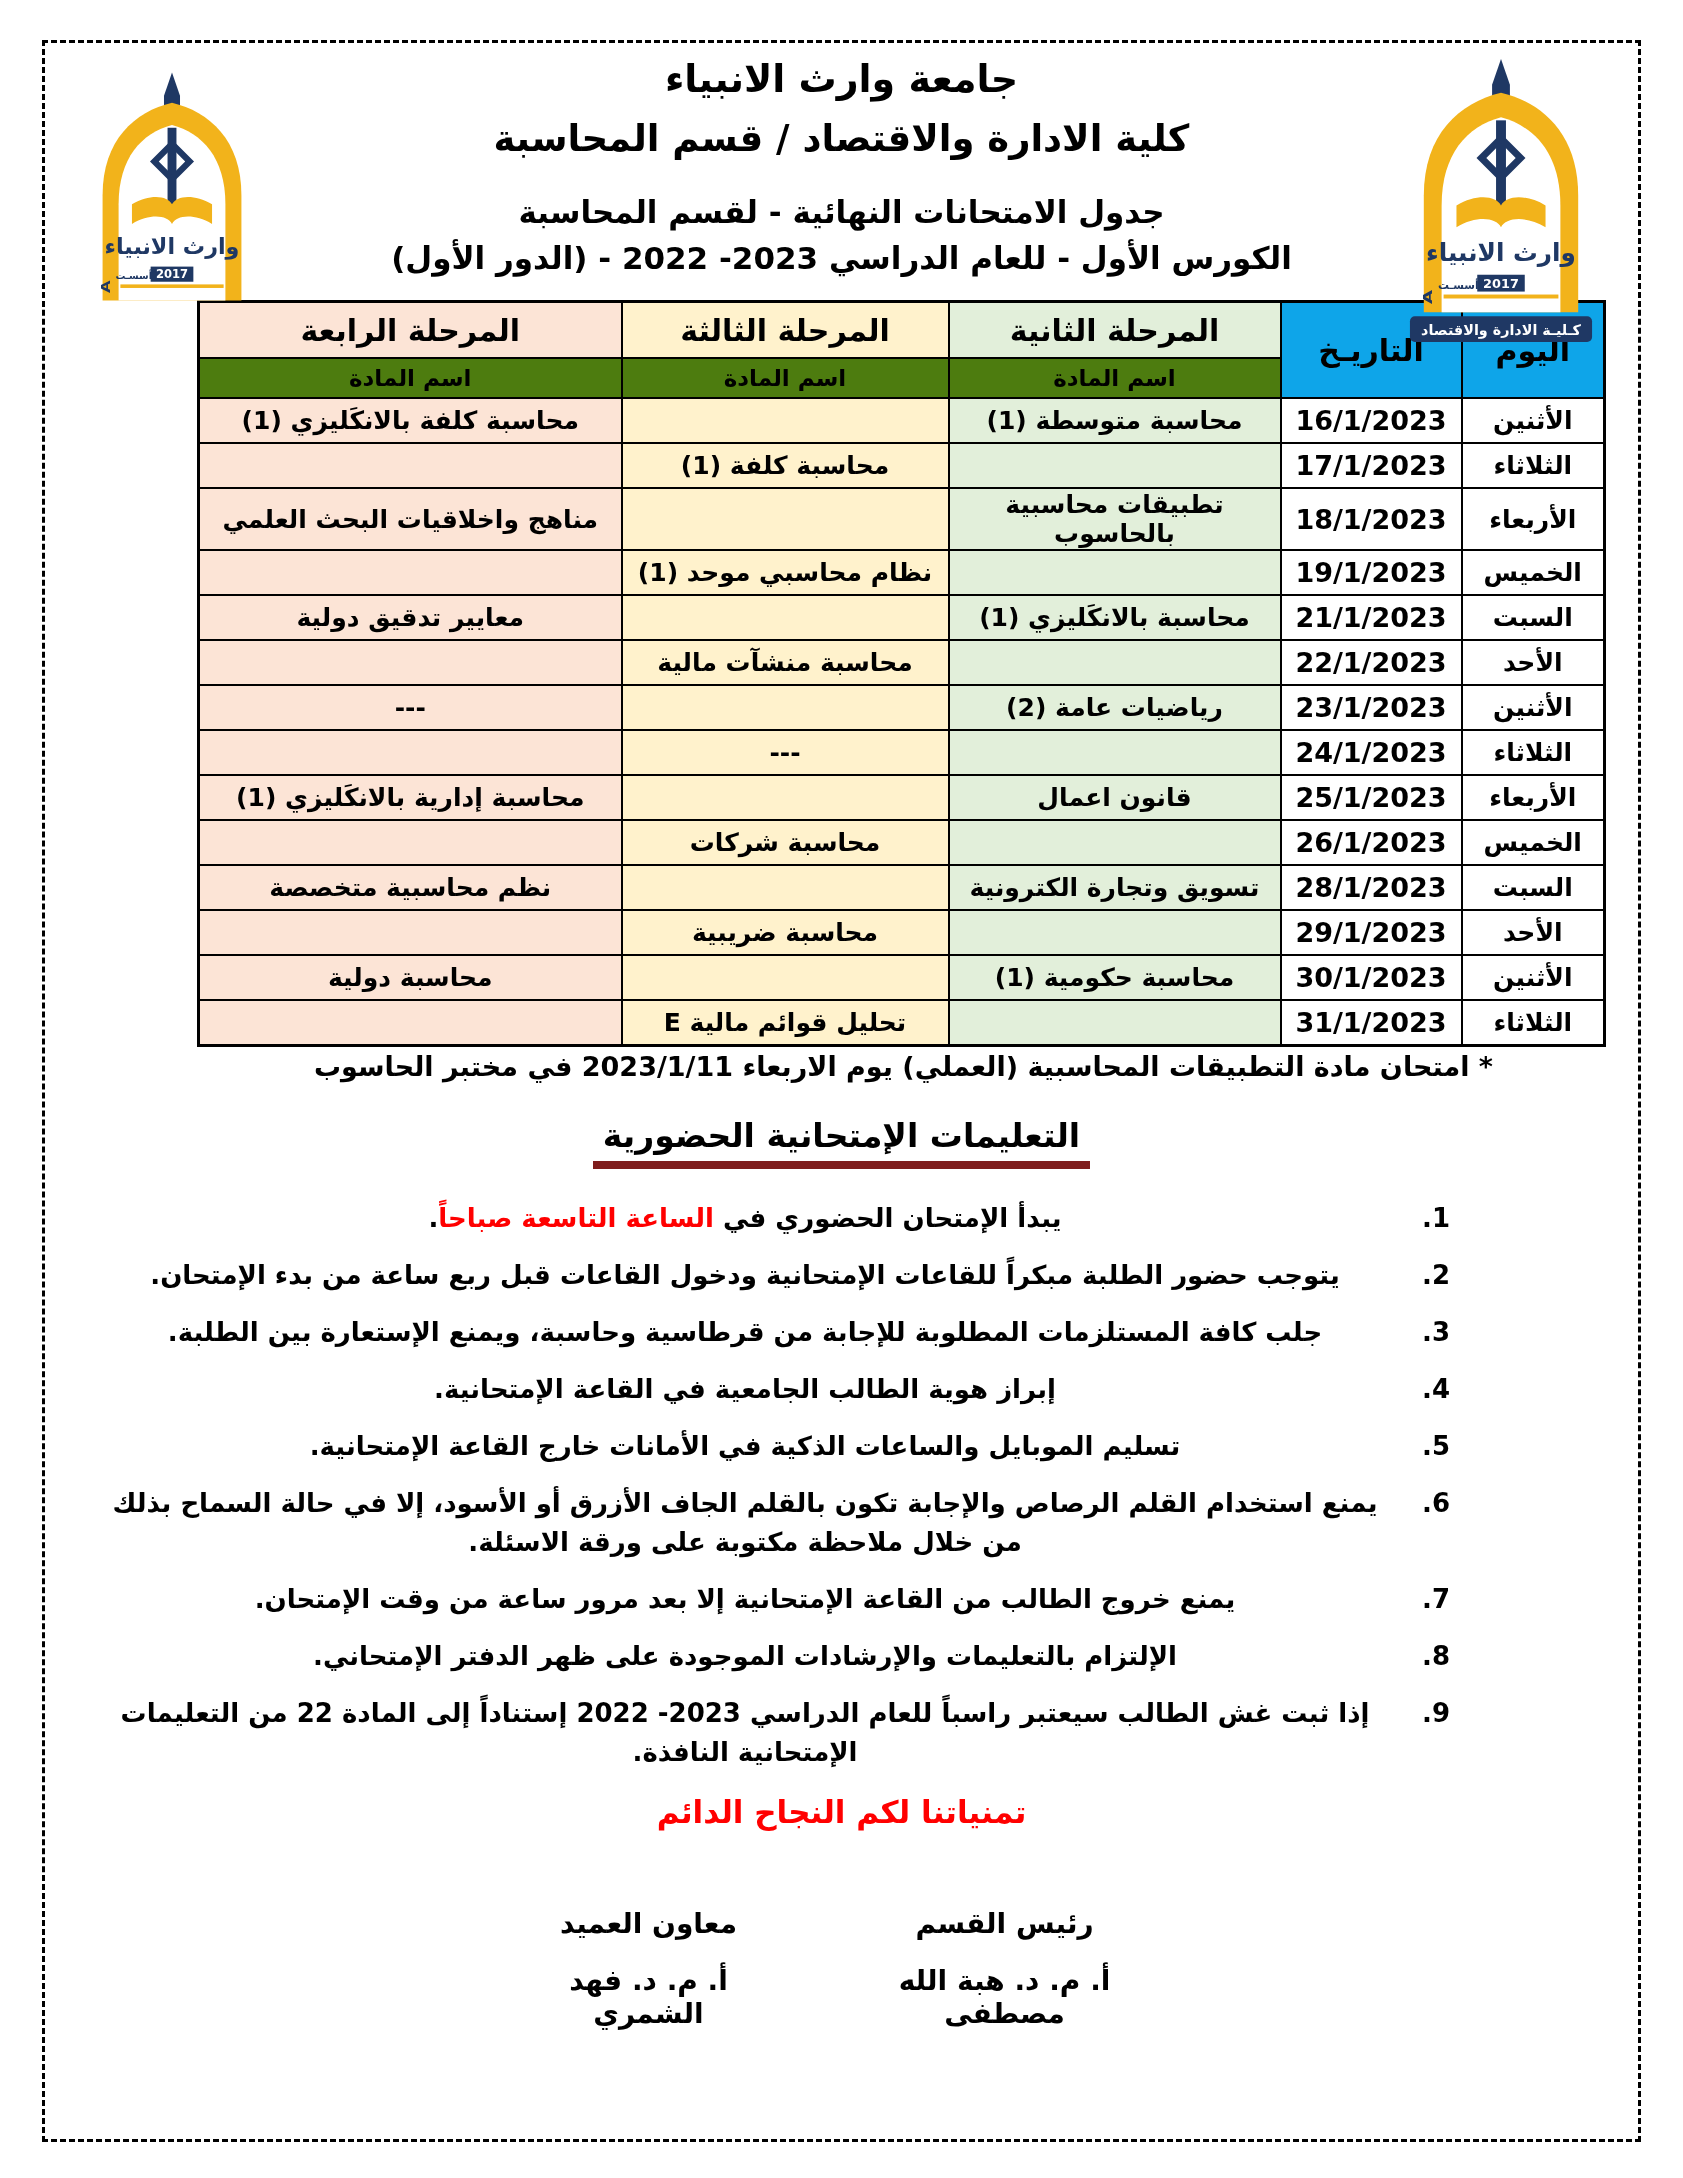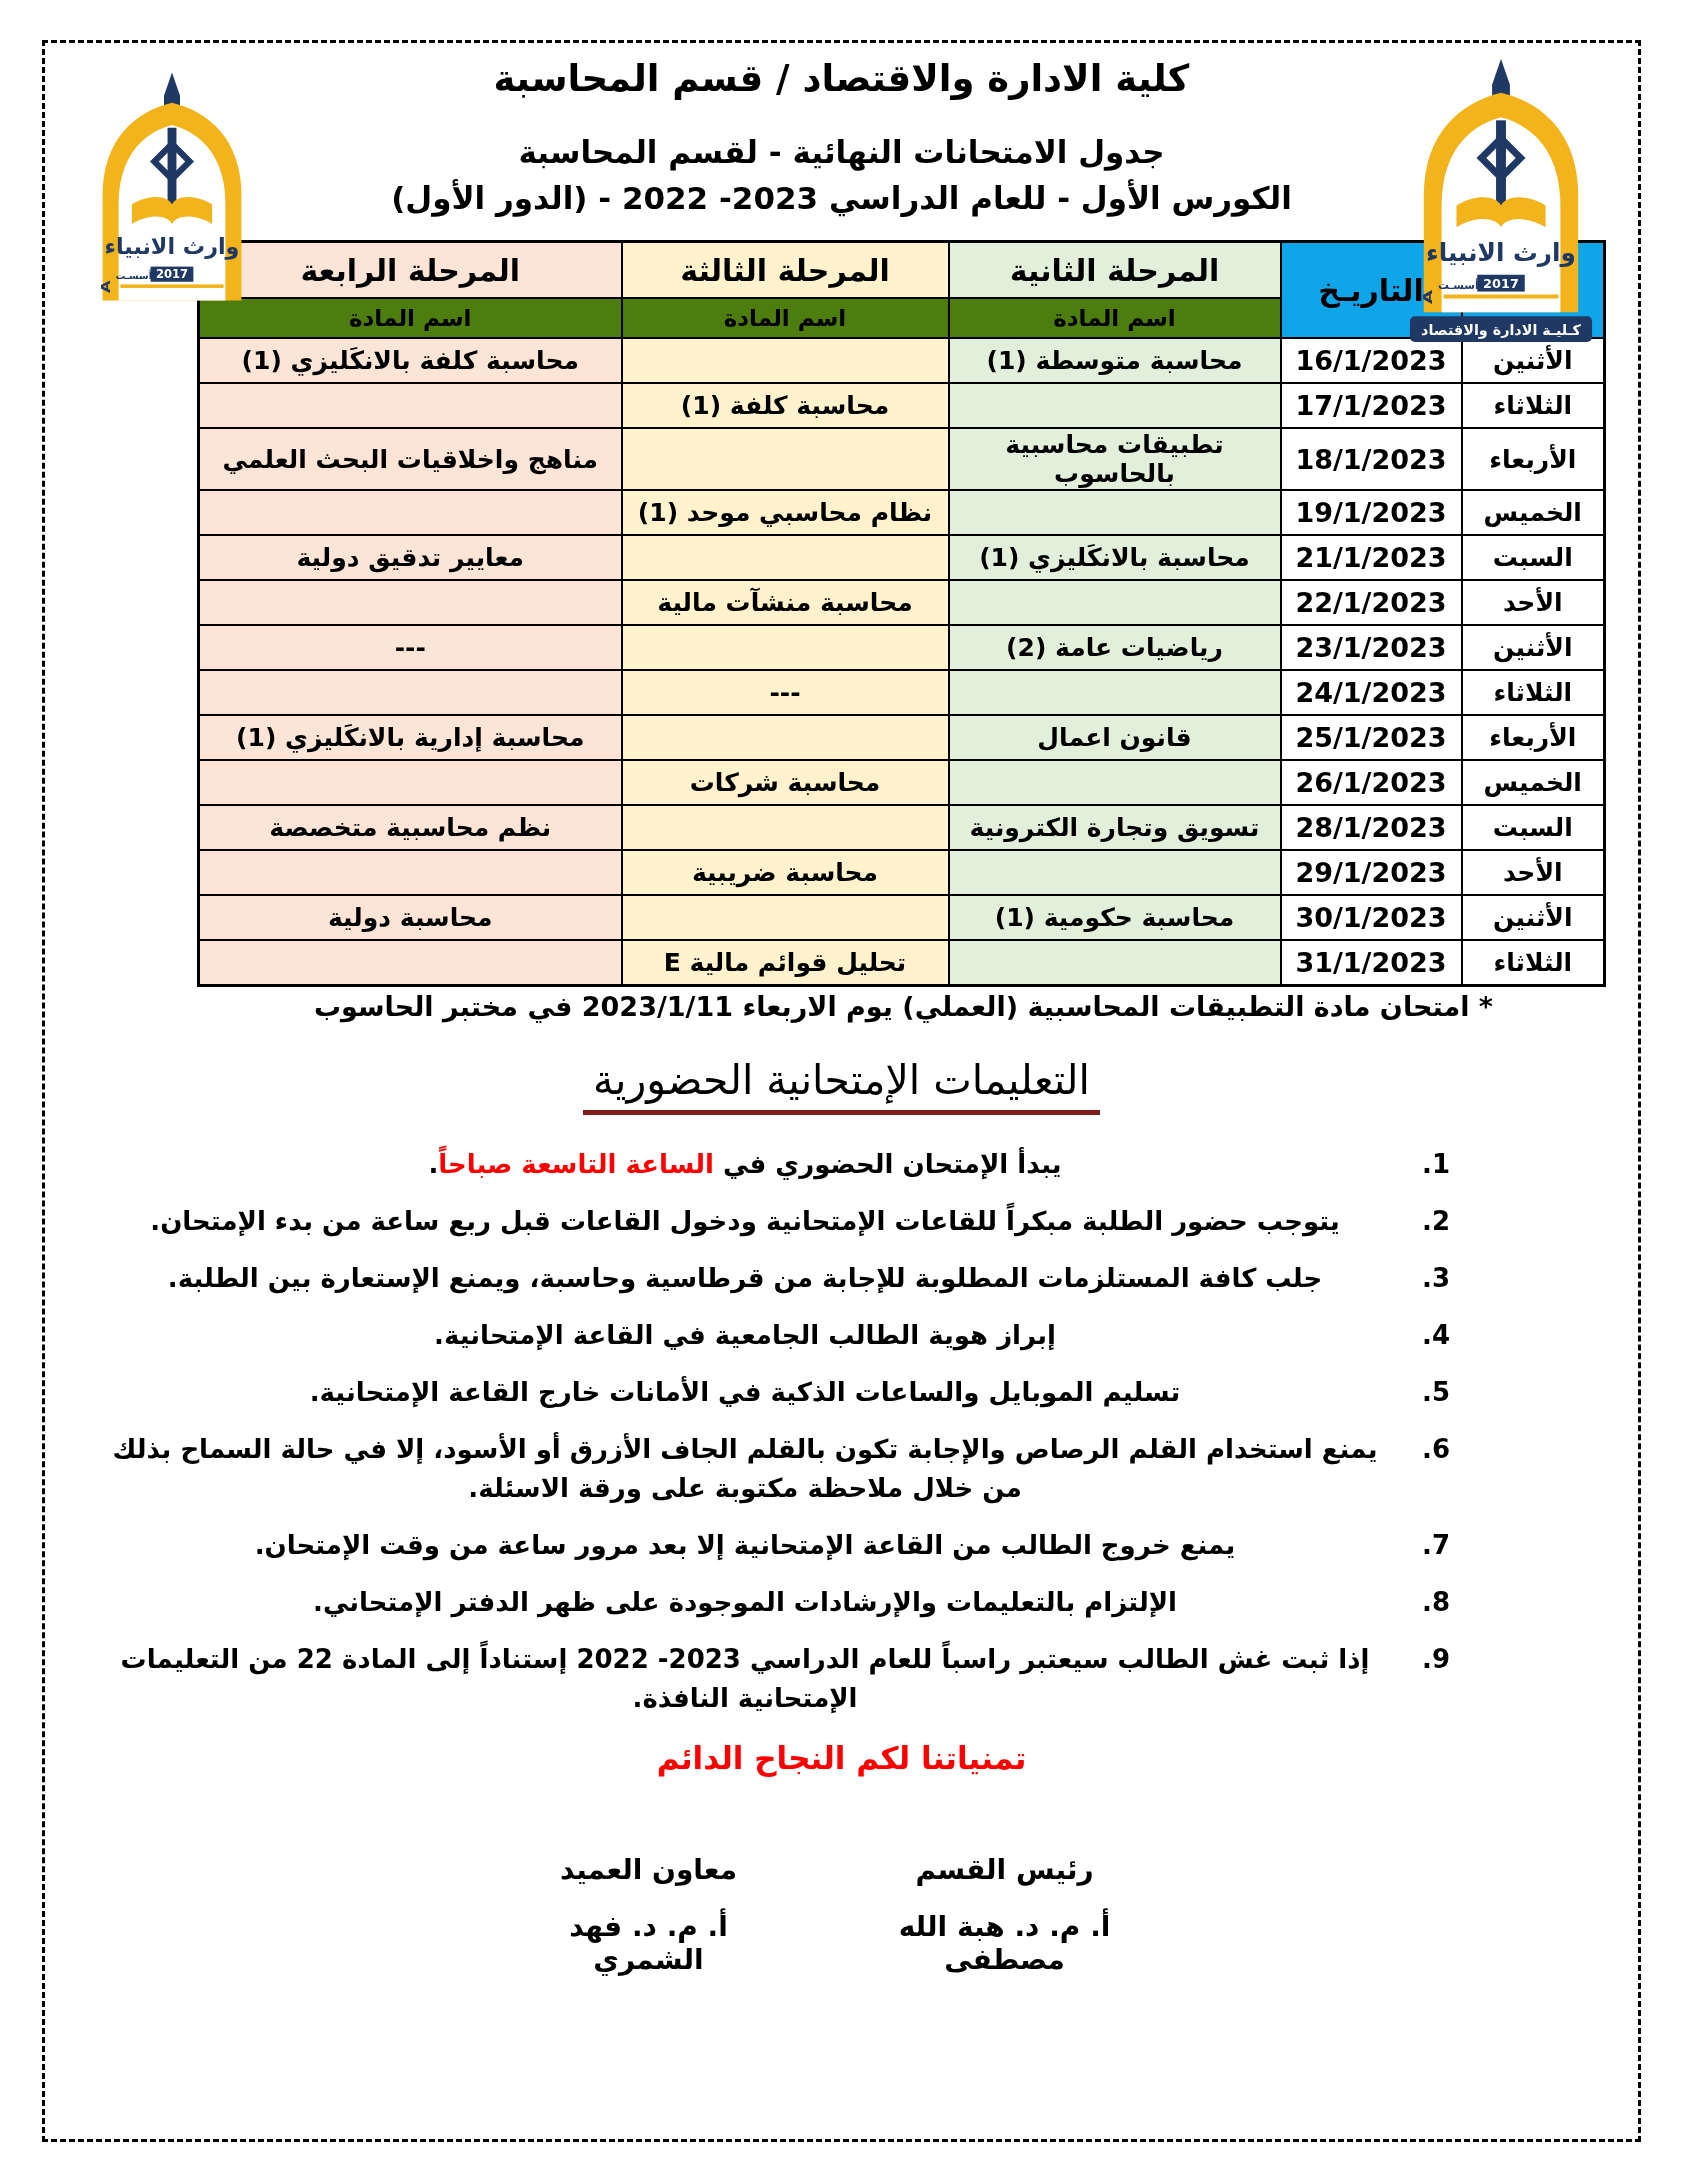--- a/index.html
+++ b/index.html
@@ -42,22 +42,22 @@
   .c3 { background:var(--stage3); }
   .c4 { background:var(--stage4); }
 
   .note {
     margin:4px 77px 0 0; width:1405px; text-align:center;
     font-size:27px; font-weight:bold;
   }
 
   .instr-title-wrap { text-align:center; margin-top:34px; }
   .instr-title {
-    display:inline-block; font-size:41px; font-weight:normal;
-    border-bottom:5px solid #7f1d1d; padding:0 10px 6px;
+    display:inline-block; font-size:33px; font-weight:bold;
+    border-bottom:8px solid #7f1d1d; padding:0 10px 6px;
   }
 
   ol.instructions { list-style:none; margin:30px 233px 0 94px; padding:0; }
   ol.instructions li {
     display:flex; align-items:flex-start;
     font-size:26px; font-weight:bold; line-height:1.5; margin-bottom:18px;
   }
   ol.instructions .num { min-width:46px; margin-left:8px; }
   ol.instructions .itx { flex:1; text-align:center; }
   .red { color:var(--accent_red); }
@@ -125,20 +125,21 @@
       <text x="57" y="234" text-anchor="middle" class="logo-est" style="fill:var(--logo_navy)">أسسـت</text>
       <rect x="76" y="220" width="48" height="17" style="fill:var(--logo_navy)"></rect>
       <text x="100" y="233" text-anchor="middle" class="logo-year" style="fill:#ffffff">2017</text>
       <rect x="42" y="240" width="116" height="4" style="fill:var(--logo_gold)"></rect>
       <rect x="8" y="262" width="184" height="26" rx="5" style="fill:var(--logo_navy)"></rect>
       <text x="100" y="281" text-anchor="middle" class="logo-banner-txt" style="fill:#ffffff">كـليـة الادارة والاقتصاد</text>
     </svg>
   </div>
 
   <div class="titles">
+    <div class="t1">جامعة وارث الانبياء</div>
     <div class="t2">كلية الادارة والاقتصاد / قسم المحاسبة</div>
     <div class="t3">جدول الامتحانات النهائية - لقسم المحاسبة</div>
     <div class="t4">الكورس الأول - للعام الدراسي ⁦2022 -2023⁩ - (الدور الأول)</div>
   </div>
 
   <table class="exam">
     <colgroup>
       <col style="width:143px">
         <col style="width:181px">
         <col style="width:332px">

